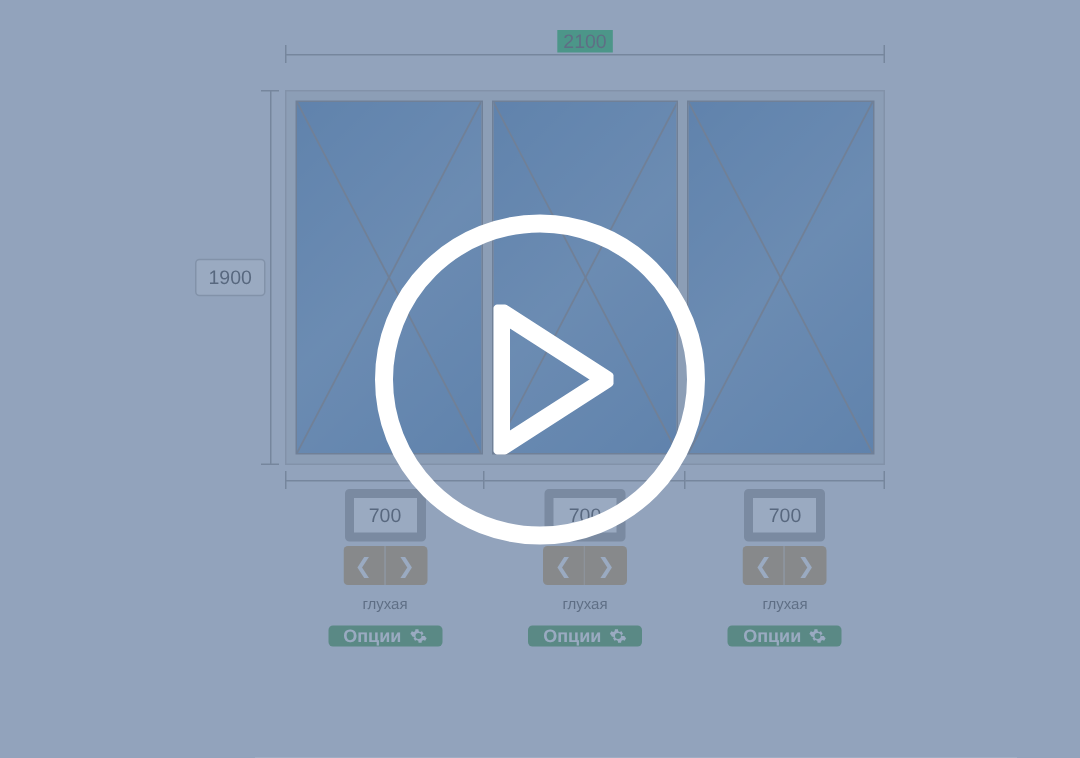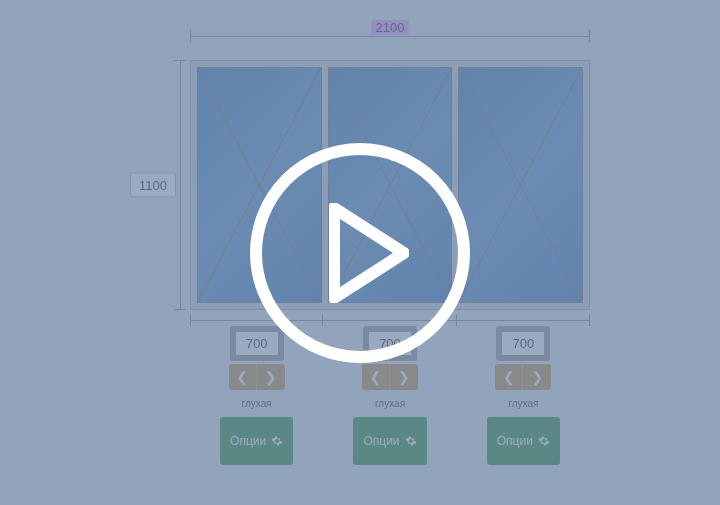--- a/index.html
+++ b/index.html
@@ -39,21 +39,21 @@
   width: 470px;
 }
 .dim-top {
   position: relative;
   height: 30px;
   margin-left: 60px;
   width: 400px;
 }
 .dim-top .tick { position: absolute; top: 0; width: 1px; height: 12px; background: #999; }
 .dim-top .line { position: absolute; top: 6px; left: 0; right: 0; height: 1px; background: #999; }
-.dim-top .val { position: absolute; top: -10px; left: 50%; transform: translateX(-50%); font-size: 13px; color: #555; background: #f0abfc; padding: 0 4px; }
+.dim-top .val { position: absolute; top: -10px; left: 50%; transform: translateX(-50%); font-size: 13px; color: #555; background: #22c55e; padding: 0 4px; }
 
 .main-row { display: flex; }
 .dim-left {
   width: 60px;
   position: relative;
   height: 250px;
 }
 .dim-left .tick { position: absolute; left: 44px; width: 12px; height: 1px; background: #999; }
 .dim-left .line { position: absolute; left: 50px; top: 0; bottom: 0; width: 1px; background: #999; }
 .dim-left .box {
@@ -128,48 +128,49 @@
   cursor: pointer;
   border: none;
 }
 .arrow-btn:first-child { border-radius: 3px 0 0 3px; border-right: 1px solid rgba(255,255,255,0.3); }
 .arrow-btn:last-child { border-radius: 0 3px 3px 0; }
 .type-label { font-size: 10px; color: #555; }
 .opts-btn {
   background: #49a055;
   color: #fff;
   border: none;
-  padding: 17px 10px;
+  padding: 0 10px;
   border-radius: 3px;
   font-size: 12px;
   cursor: pointer;
   display: flex;
   align-items: center;
   gap: 5px;
+  font-weight: bold;
 }
 .gear { width: 12px; height: 12px; }
 </style>
 </head>
 <body>
 
 <div class="config">
 
   <div class="dim-top">
     <div class="tick" style="left:0"></div>
     <div class="line"></div>
     <div class="tick" style="right:0"></div>
     <span class="val">2100</span>
   </div>
 
   <div class="main-row">
     <div class="dim-left">
       <div class="tick" style="top:0"></div>
       <div class="line"></div>
       <div class="tick" style="bottom:0"></div>
-      <div class="box">1100</div>
+      <div class="box">1900</div>
     </div>
 
     <div class="frame">
       <div class="pane">
         <svg viewBox="0 0 100 200" preserveAspectRatio="none">
             <line x1="0" y1="0" x2="100" y2="200"></line>
             <line x1="100" y1="0" x2="0" y2="200"></line>
           </svg>
       </div>
       <div class="pane">

